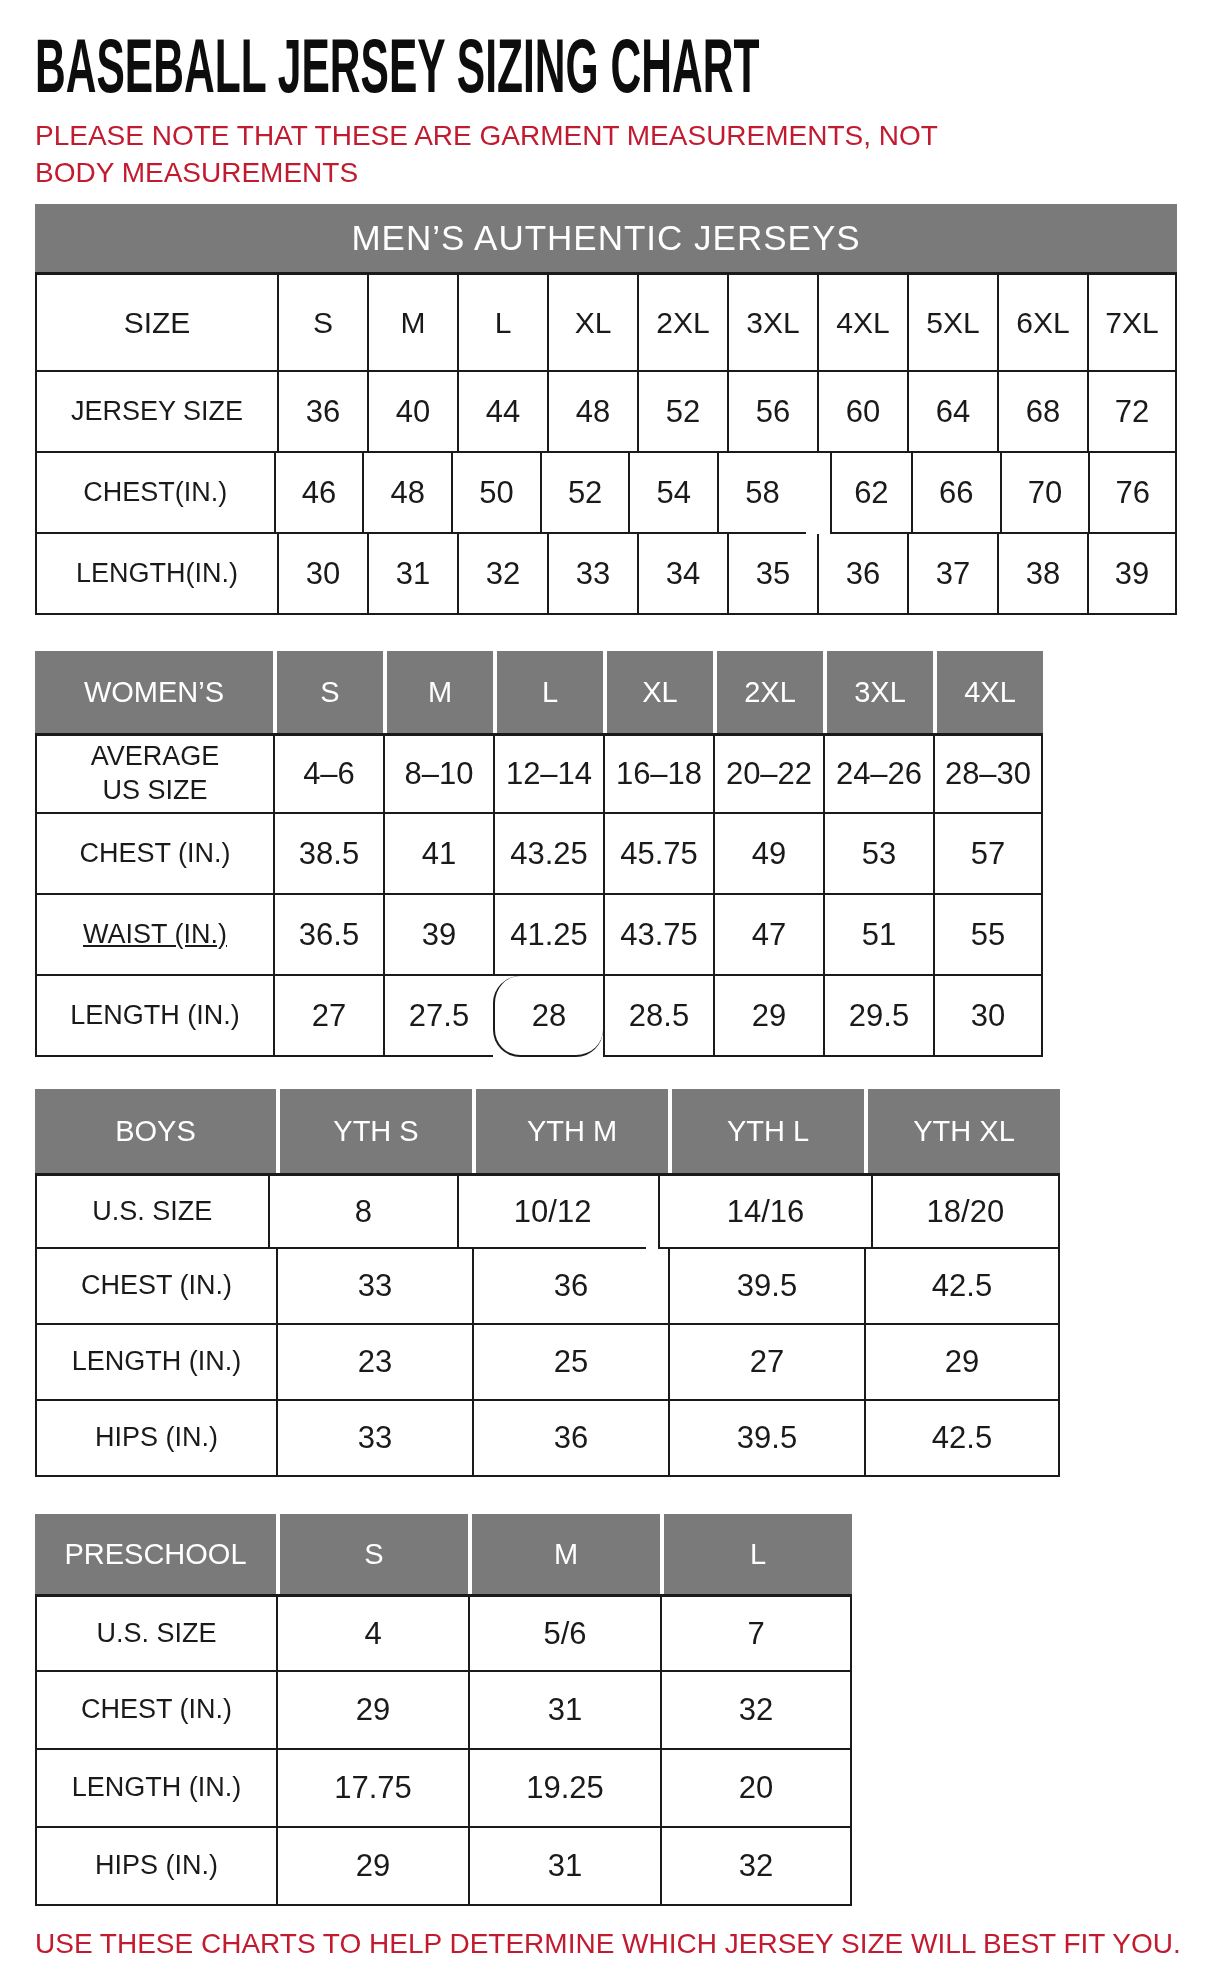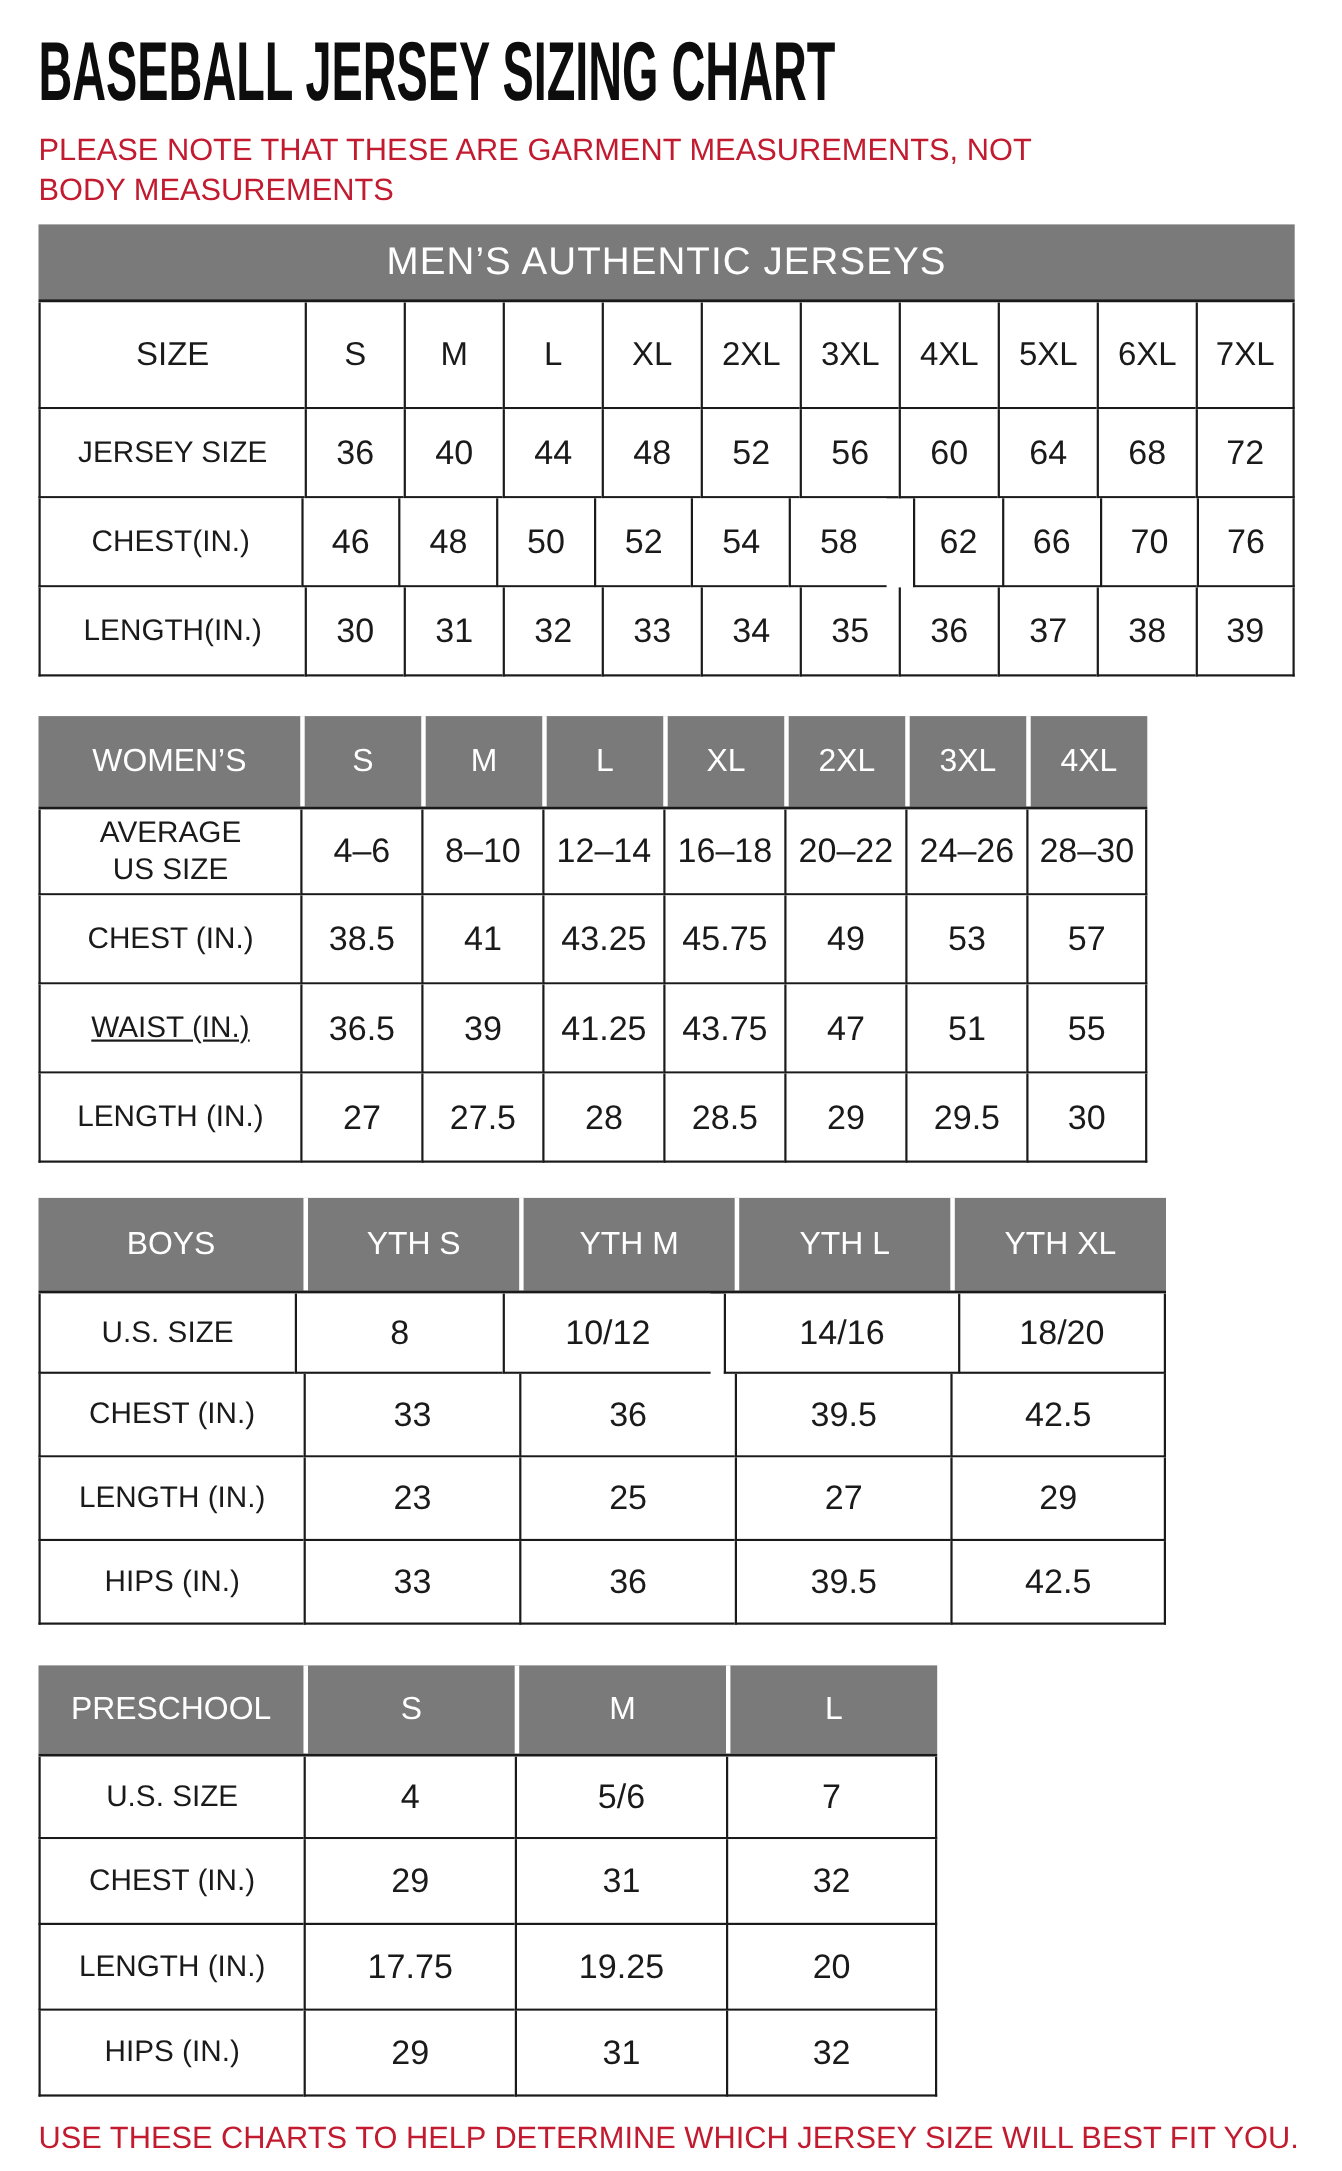--- a/index.html
+++ b/index.html
@@ -186,21 +186,21 @@
           <div class="cell" style="width: 110px;">41.25</div>
           <div class="cell" style="width: 110px;">43.75</div>
           <div class="cell" style="width: 110px;">47</div>
           <div class="cell" style="width: 110px;">51</div>
           <div class="cell" style="width: 110px;">55</div>
         </div>
         <div class="row" style="height: 81px;">
           <div class="cell label" style="width: 238px;">LENGTH (IN.)</div>
           <div class="cell" style="width: 110px;">27</div>
           <div class="cell" style="width: 110px;">27.5</div>
-          <div class="cell" style="width: 110px;">28</div>
+          <div class="cell" style="width: 110px; border-radius: 27px;">28</div>
           <div class="cell" style="width: 110px;">28.5</div>
           <div class="cell" style="width: 110px;">29</div>
           <div class="cell" style="width: 110px;">29.5</div>
           <div class="cell" style="width: 110px;">30</div>
         </div>
       </div>
       <div class="size-table t-boys" style="width: 1025px;">
         <div class="gray-row" style="height: 84px;">
           <div class="gray-cell" style="width: 241px;">BOYS</div>
           <div class="gray-cell" style="width: 196px;">YTH S</div>

